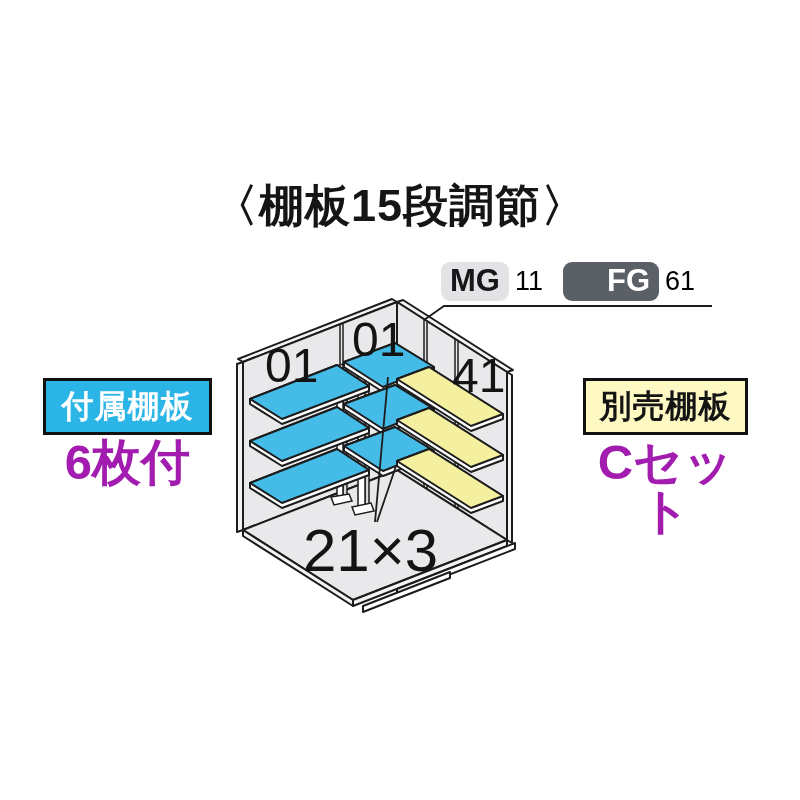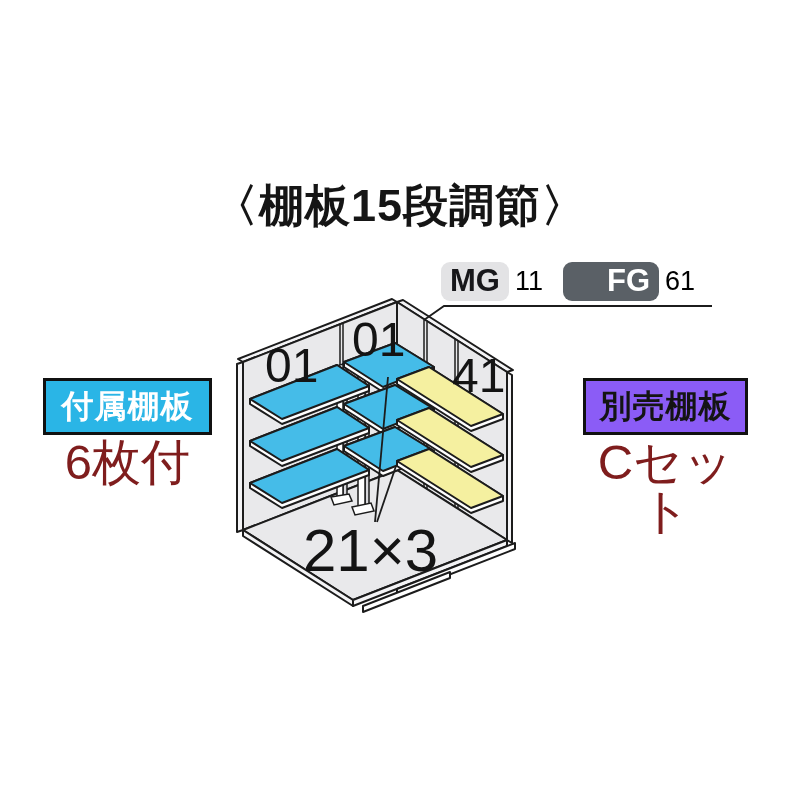--- a/index.html
+++ b/index.html
@@ -31,23 +31,23 @@
   }
   .num-02{left:265px;top:342px;}
   .num-01{left:352px;top:316px;}
   .num-41{left:452px;top:352px;}
   .support-label{left:303px;top:521px;width:146px;text-align:left;font-size:60px;}
   .side-badge{
     width:169px;height:57px;box-sizing:border-box;border:3px solid #111;
     text-align:center;font-size:32px;font-weight:700;line-height:51px;letter-spacing:1px;
   }
   .badge-included{left:43px;top:378px;background:#2ab5e6;color:#ffffff;}
-  .badge-optional{left:583px;top:378px;width:165px;background:#8b5cf6;color:#141414;}
+  .badge-optional{left:583px;top:378px;width:165px;background:#fef9c3;color:#141414;}
   .side-caption{
-    text-align:center;font-size:49px;font-weight:400;color:#7f1d1d;line-height:1;
+    text-align:center;font-size:49px;font-weight:700;color:#a21caf;line-height:1;
   }
   .caption-included{left:43px;top:438px;width:169px;}
   .caption-optional{left:583px;top:438px;width:165px;text-align:center;}
   svg .ol{stroke:#1c1c1c;stroke-width:2;stroke-linejoin:round;}
   svg .thin{stroke:#1c1c1c;stroke-width:1.5;}
   svg .lead{stroke:#1c1c1c;stroke-width:1.8;fill:none;}
 </style>
 </head>
 <body>
 

